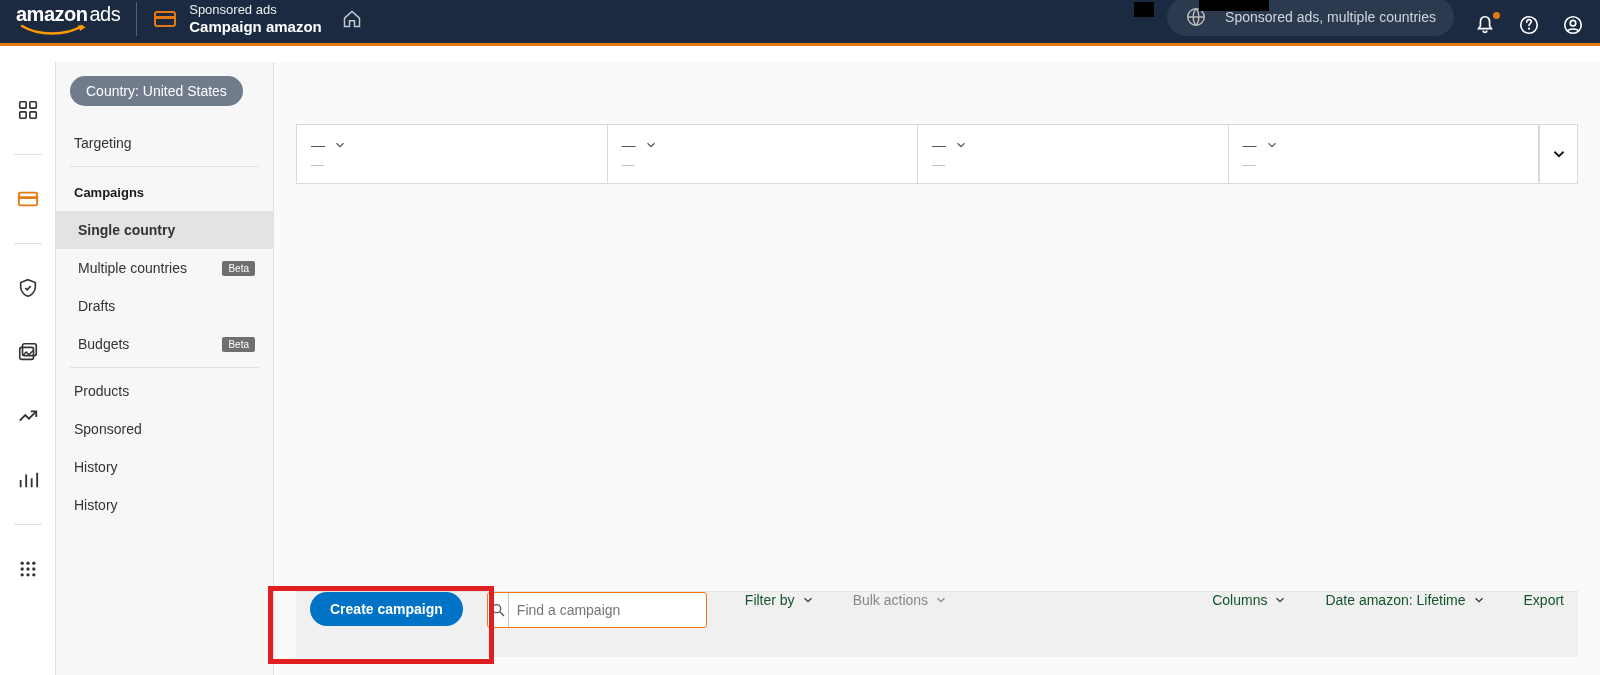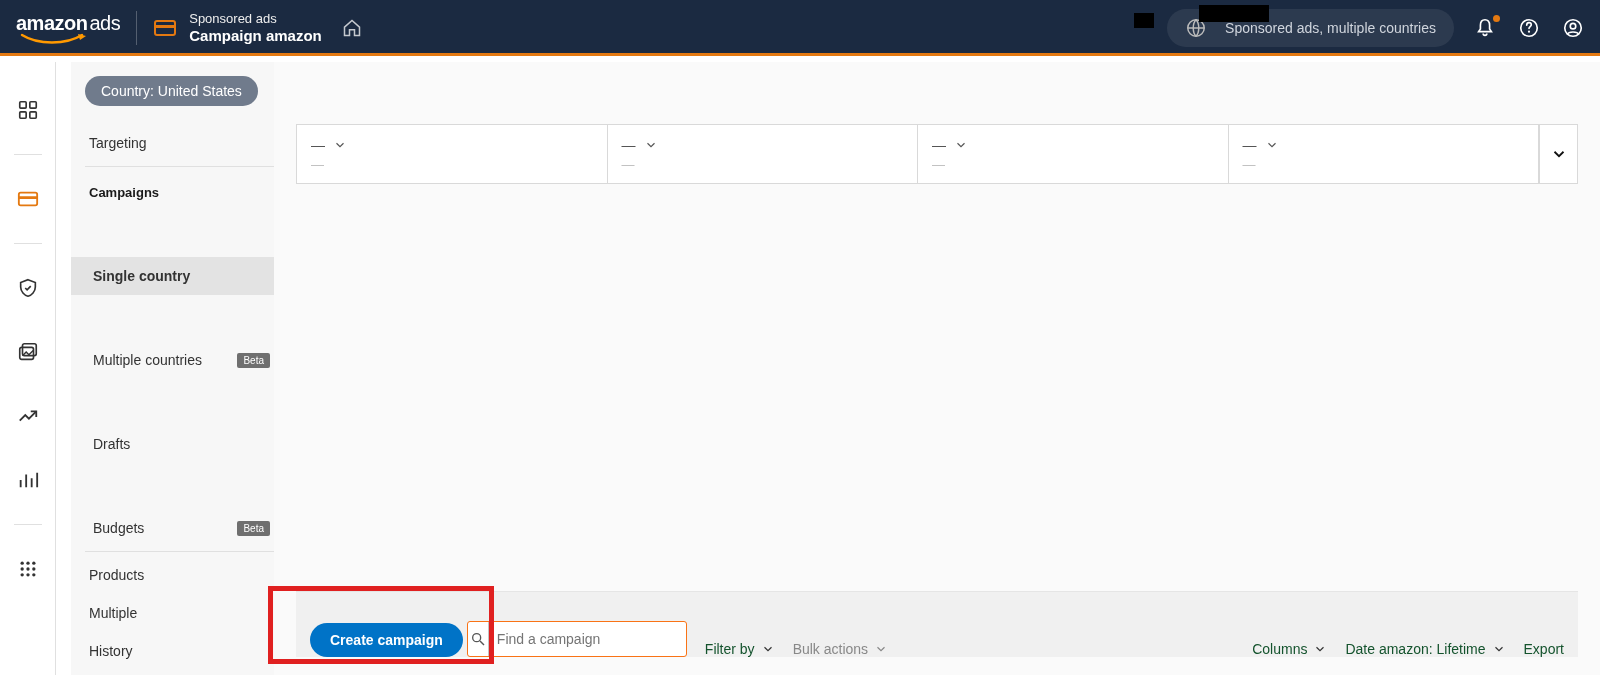--- a/index.html
+++ b/index.html
@@ -1,23 +1,23 @@
 <!DOCTYPE html>
 <html><head>
   <meta charset="utf-8">
   <style>
     * { box-sizing: border-box; margin: 0; padding: 0; font-family: "Amazon Ember", Arial, sans-serif; }
     body { width: 1600px; height: 675px; background: #fff; overflow: hidden; }
 
     
     .top-header {
-      height: 56px;
+      height: 46px;
       background: #1B2A41;
       display: flex;
-      align-items: center;
+      align-items: flex-end;
       padding: 10px 16px;
       color: #fff;
       position: relative;
     }
     .top-header::after {
       content: "";
       position: absolute;
       left: 0; right: 0; bottom: 0;
       height: 3px;
       background: #E47911;
@@ -73,21 +73,21 @@
       padding-top: 28px;
       gap: 24px;
     }
     .rail-item { width: 40px; height: 40px; display: flex; align-items: center; justify-content: center; color: #333; }
     .rail-item.active { color: #E47911; }
     .rail-sep { width: 28px; height: 1px; background: #e0e0e0; }
 
     
     .sidebar {
       position: absolute;
-      top: 62px; left: 71px; bottom: 0;
+      top: 62px; left: 56px; bottom: 0;
       width: 218px;
       background: #f7f7f7;
       border-right: 1px solid #e0e0e0;
       padding: 14px 0 0 0;
     }
     .country-pill {
       display: inline-block;
       background: #707B8C;
       color: #fff;
       border-radius: 18px;
@@ -97,21 +97,21 @@
       margin-bottom: 18px;
     }
     .side-link {
       display: flex; align-items: center; justify-content: space-between;
       padding: 11px 18px;
       font-size: 14px;
       color: #333;
       cursor: pointer;
     }
     .side-link.section { font-size: 13px; font-weight: 700; color: #1a1a1a; padding-top: 14px; }
-    .side-link.sub { padding-left: 22px; margin-top: 46px; }
+    .side-link.sub { padding-left: 22px; }
     .side-link.active { background: #e3e3e3; font-weight: 600; }
     .side-sep { height: 1px; background: #e0e0e0; margin: 4px 14px; }
     .beta-badge {
       background: #6f6f6f; color: #fff;
       font-size: 10px; padding: 2px 6px; border-radius: 2px;
       font-weight: 500;
     }
 
     
     .main {
@@ -141,23 +141,23 @@
       color: #111;
       border-left: 1px solid #d9d9d9;
     }
 
     .toolbar {
       position: absolute;
       left: 22px; right: 22px; bottom: 18px;
       height: 66px;
       background: #f0f0f0;
       border-top: 1px solid #e5e5e5;
-      display: flex; align-items: flex-end;
+      display: flex; align-items: flex-start;
       padding: 0 14px;
-      gap: 4px;
+      gap: 24px;
     }
     .highlight-box {
       position: absolute;
       border: 5px solid #e02020;
       left: -28px;
       top: -6px;
       width: 226px;
       height: 78px;
       pointer-events: none;
     }
@@ -321,21 +321,21 @@
     <span class="beta-badge">Beta</span>
   </div>
   <div class="side-link sub">Drafts</div>
   <div class="side-link sub">
     <span>Budgets</span>
     <span class="beta-badge">Beta</span>
   </div>
   <div class="side-sep"></div>
 
   <div class="side-link">Products</div>
-  <div class="side-link">Multiple</div>
+  <div class="side-link">Sponsored</div>
   <div class="side-link">History</div>
   <div class="side-link">History</div>
 </div>
 
 <div class="main">
   <div class="metric-row">
     <div class="metric-card">
       <div class="metric-top">
         <span>—</span>
         <svg width="14" height="14" viewBox="0 0 24 24">

